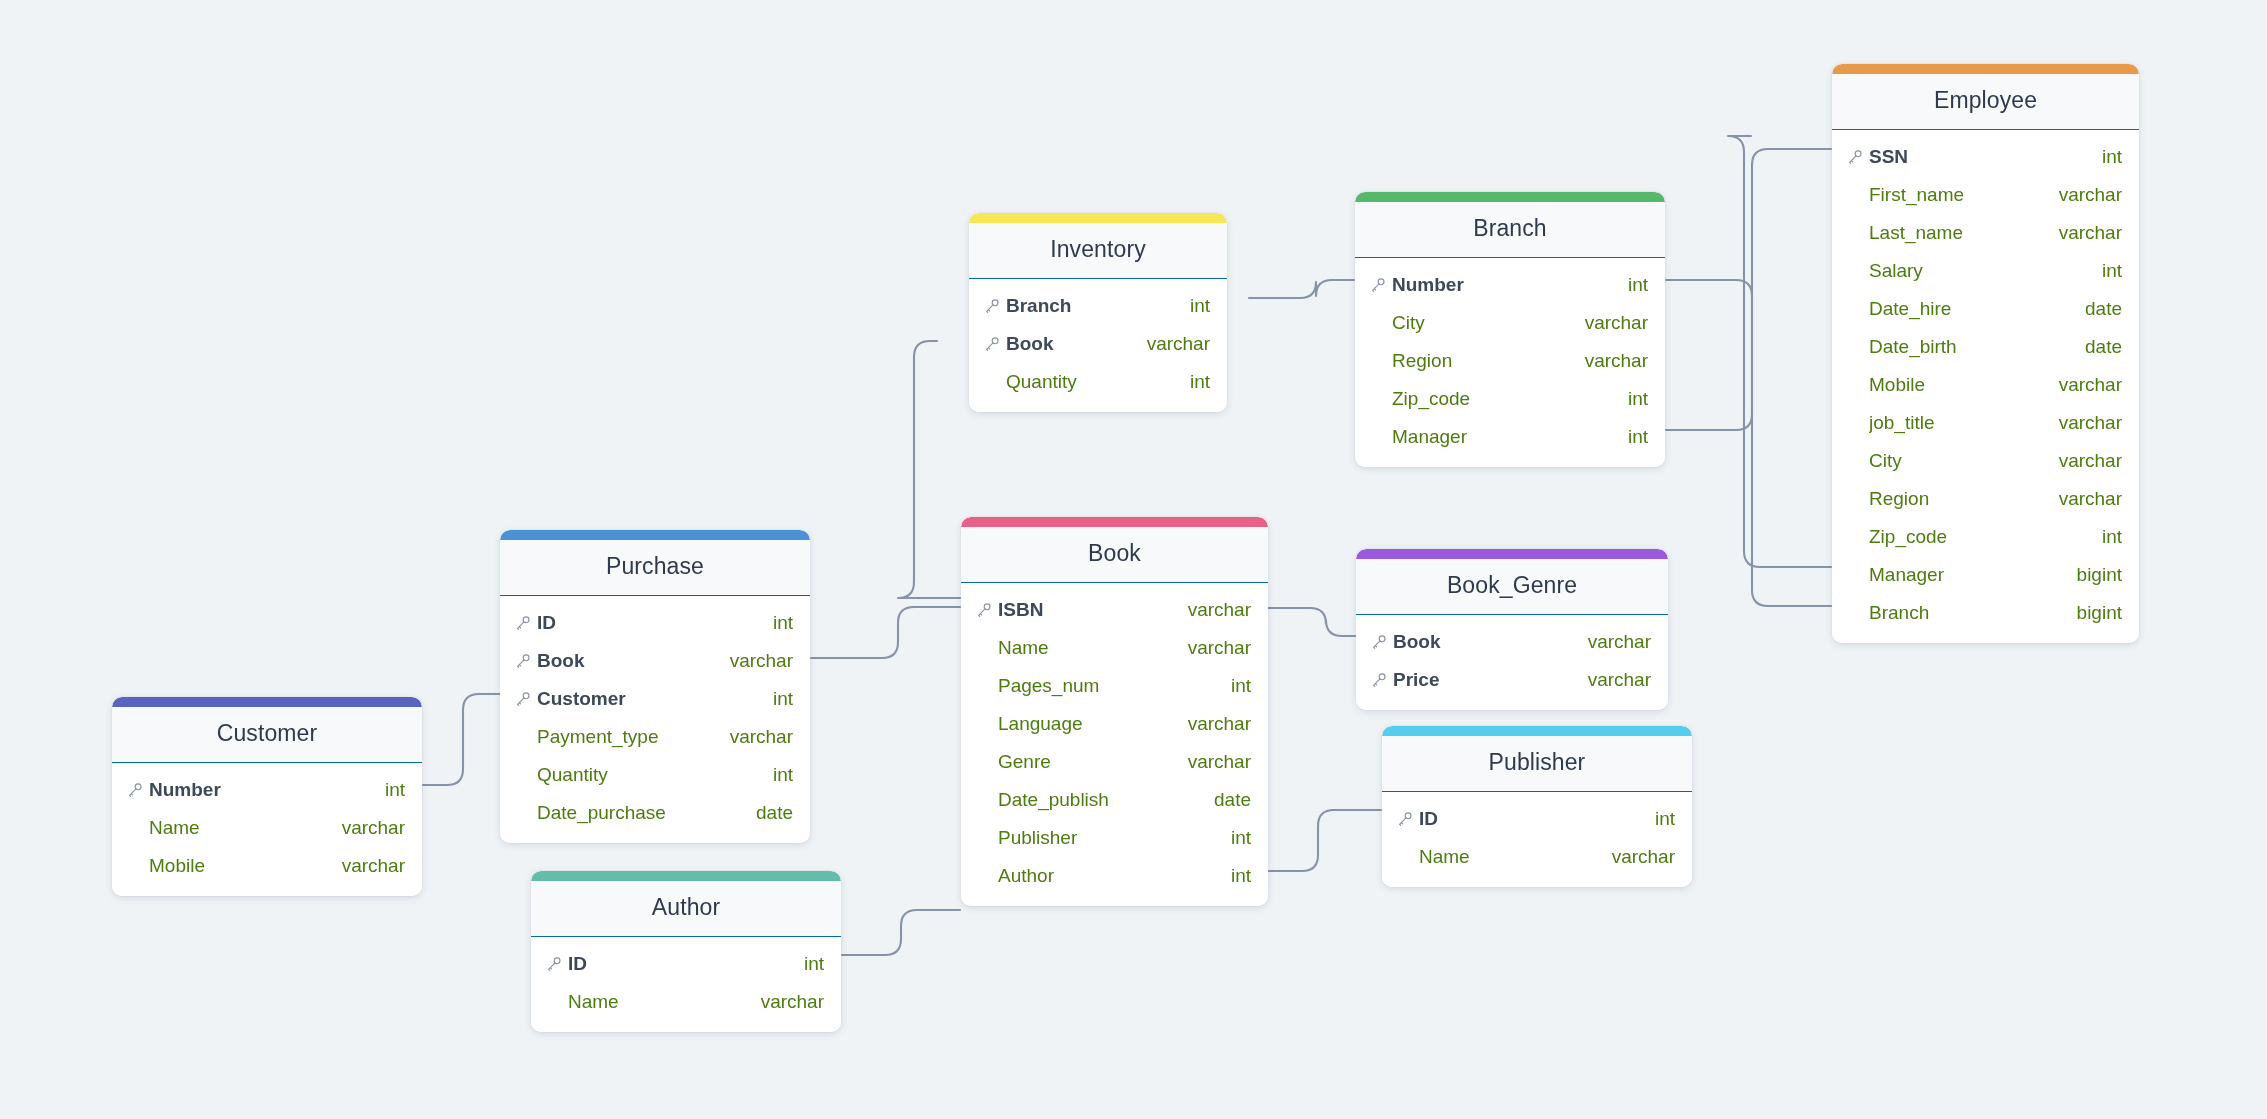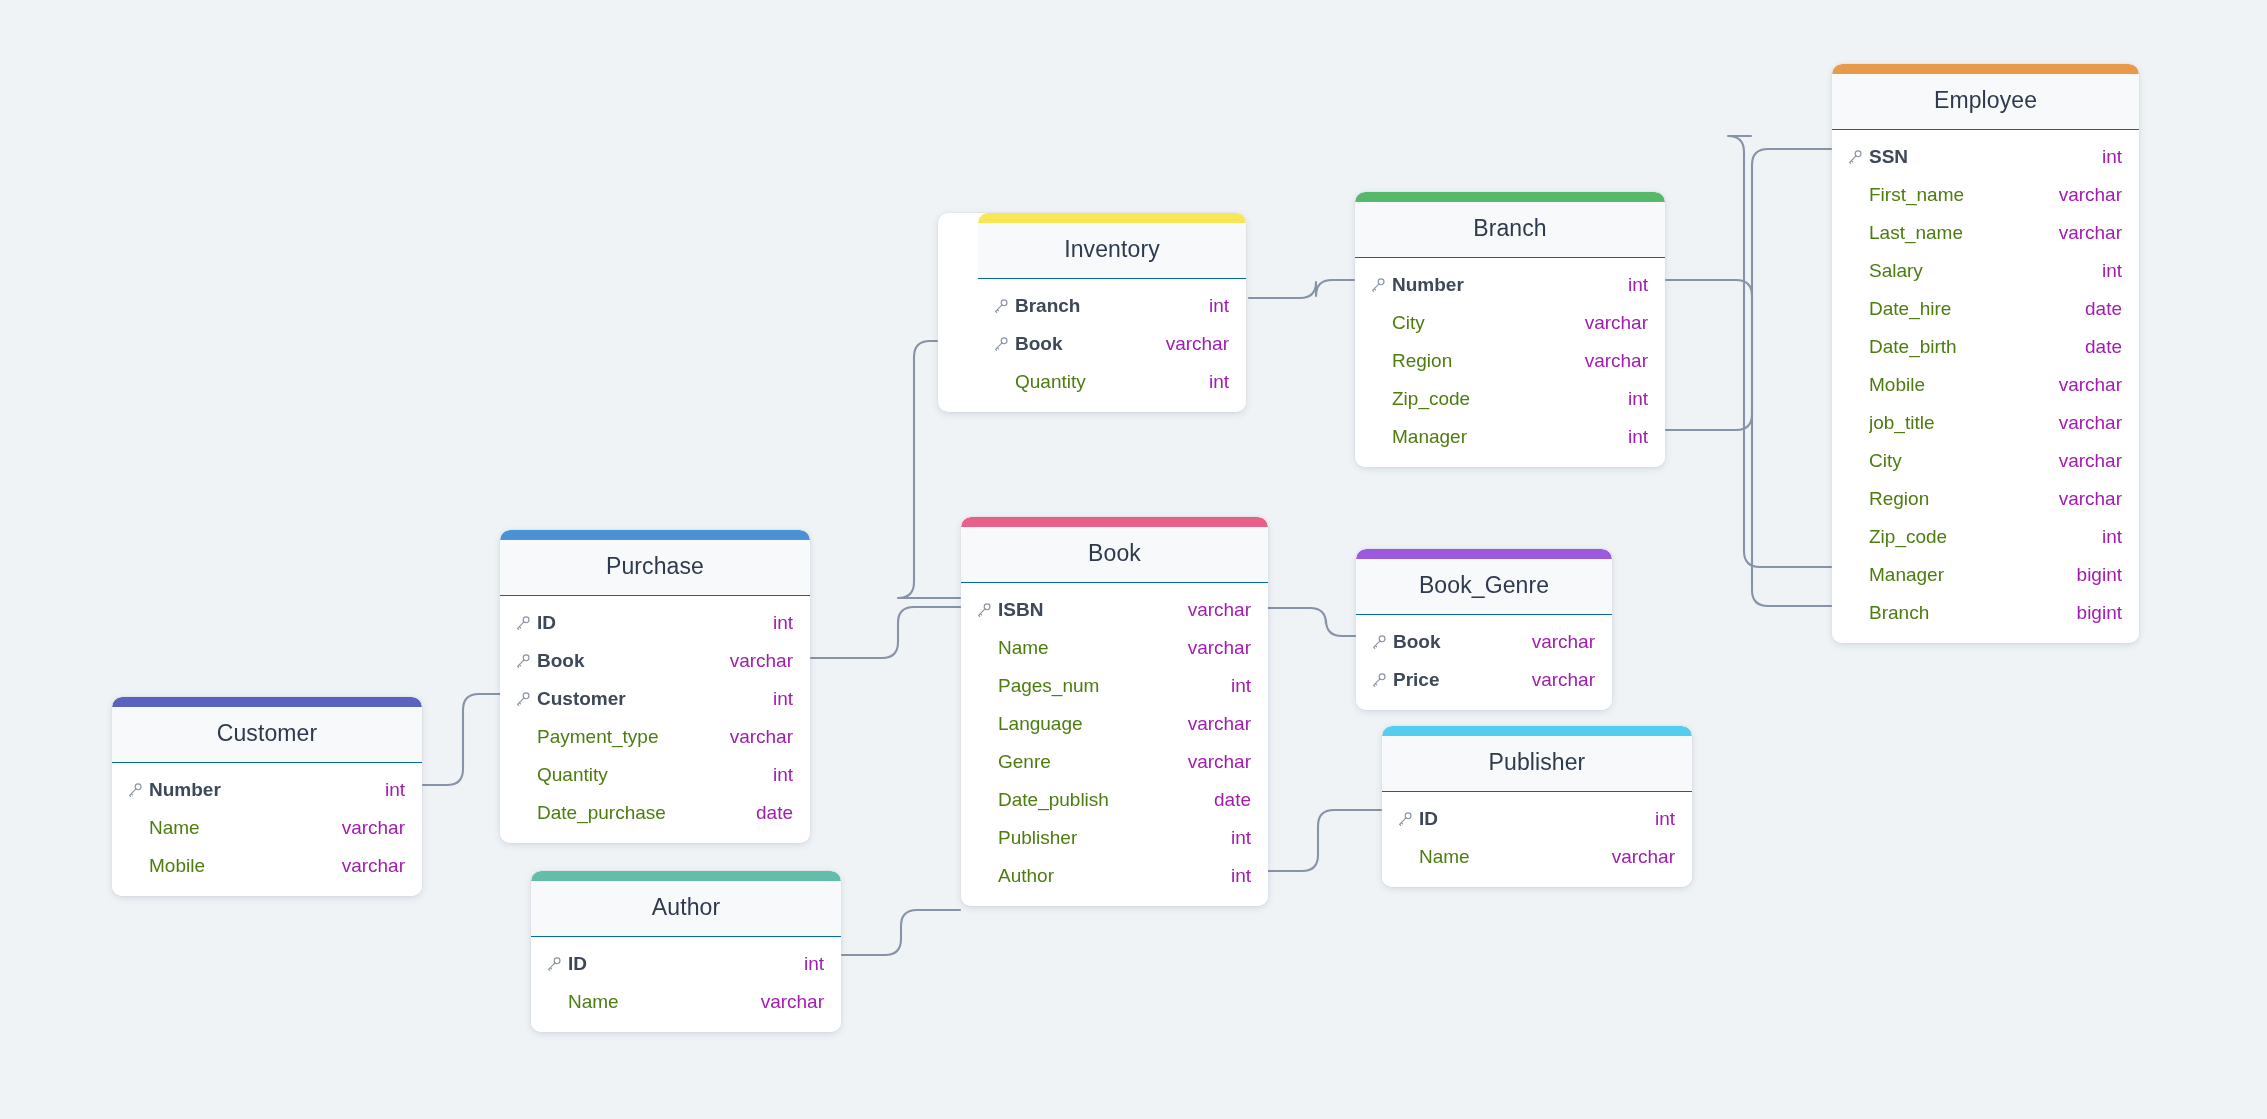--- a/index.html
+++ b/index.html
@@ -84,21 +84,21 @@
     flex: 1 1 auto;
     overflow: hidden;
     text-overflow: ellipsis;
   }
   .field-row.pk .field-name {
     font-weight: bold;
     color: #3d4858;
   }
   .field-type {
     font-size: 19px;
-    color: #a21caf;
+    color: #4d7c0f;
     margin-left: 22px;
     flex: 0 0 auto;
   }
 </style>
 </head>
 <body>
 
 <div id="canvas">
 
   <svg id="edges" viewBox="0 0 2267 1119" preserveAspectRatio="none">
@@ -216,21 +216,21 @@
             <span class="field-name">ID</span>
             <span class="field-type">int</span>
           </div>
           <div class="field-row">
             <span class="key-slot"></span>
             <span class="field-name">Name</span>
             <span class="field-type">varchar</span>
           </div>
         </div>
       </div>
-      <div class="table-card" style="left: 938px; top: 213px; width: 308px; padding-left: 40px;">
+      <div class="table-card" style="left: 969px; top: 213px; width: 258px;">
         <div class="accent-bar" style="background: rgb(247, 231, 86);"></div>
         <div class="card-title">Inventory</div>
         <div class="fields">
           <div class="field-row pk">
             <span class="key-slot">
               <svg width="16" height="16" viewBox="0 0 16 16">
                 <g fill="none" stroke="#8a94a3" stroke-width="1.15" stroke-linecap="round">
                   <circle cx="11.1" cy="4.8" r="2.9"></circle>
                   <path d="M9.0 6.9 L2.6 13.3 M4.3 11.6 L5.6 12.9 M2.6 13.3 L3.7 14.4"></path>
                 </g>
@@ -342,21 +342,21 @@
             <span class="field-name">Zip_code</span>
             <span class="field-type">int</span>
           </div>
           <div class="field-row">
             <span class="key-slot"></span>
             <span class="field-name">Manager</span>
             <span class="field-type">int</span>
           </div>
         </div>
       </div>
-      <div class="table-card" style="left: 1356px; top: 549px; width: 256px;">
+      <div class="table-card" style="left: 1356px; top: 549px; width: 312px;">
         <div class="accent-bar" style="background: rgb(155, 89, 221);"></div>
         <div class="card-title">Book_Genre</div>
         <div class="fields">
           <div class="field-row pk">
             <span class="key-slot">
               <svg width="16" height="16" viewBox="0 0 16 16">
                 <g fill="none" stroke="#8a94a3" stroke-width="1.15" stroke-linecap="round">
                   <circle cx="11.1" cy="4.8" r="2.9"></circle>
                   <path d="M9.0 6.9 L2.6 13.3 M4.3 11.6 L5.6 12.9 M2.6 13.3 L3.7 14.4"></path>
                 </g>

